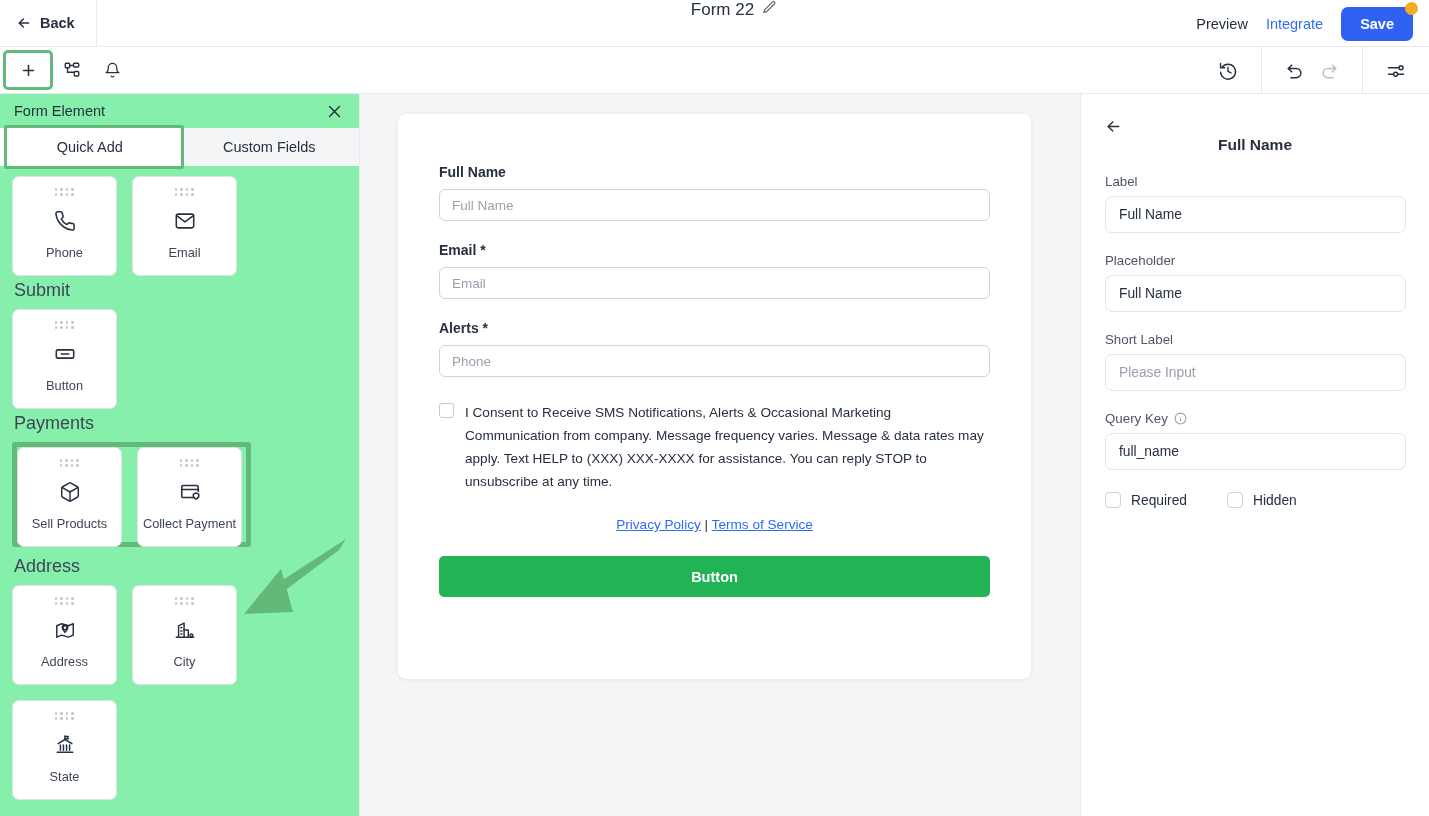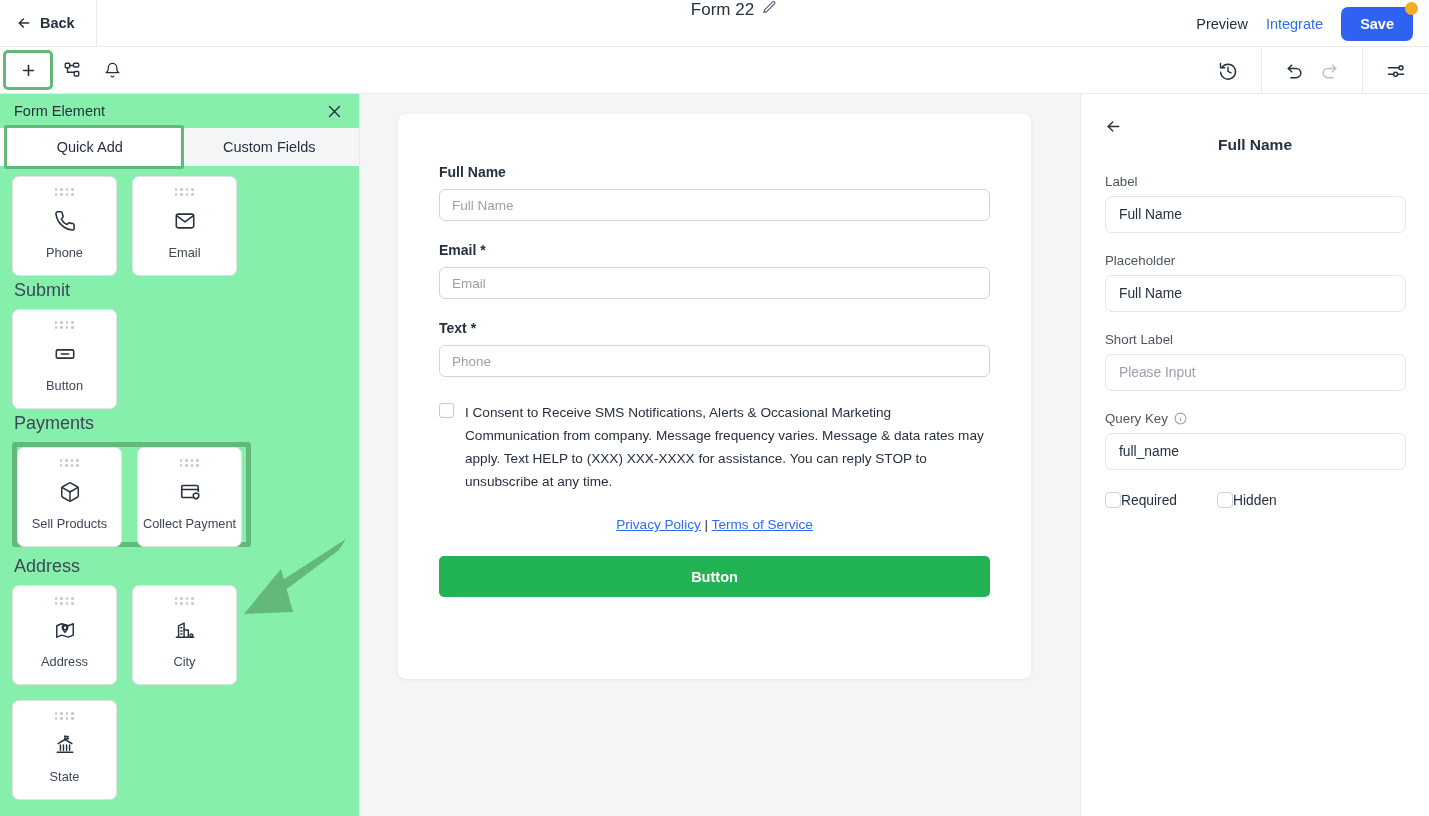--- a/index.html
+++ b/index.html
@@ -158,21 +158,21 @@
   .rp-field { margin-top: 20px; }
   .rp-label { font-size: 13.3px; color: #4d5663; margin-bottom: 7px; display: flex; align-items: center; gap: 6px; }
   .info-i { width: 13px; height: 13px; color: #9aa1ad; cursor: pointer; }
   .rp-input {
     width: 301px; height: 37px; border: 1px solid #e2e5ea; border-radius: 7px;
     font-size: 13.8px; color: #26303f; padding: 0 13px; background: #fff;
     font-family: "Liberation Sans", sans-serif; outline: none;
   }
   .rp-input::placeholder { color: #9aa1ad; }
   .rp-checks { display: flex; gap: 40px; margin-top: 22px; align-items: center; }
-  .rp-check { display: flex; align-items: center; cursor: pointer; justify-content: space-between; }
+  .rp-check { display: flex; align-items: center; gap: 10px; cursor: pointer; justify-content: space-between; }
   .rp-cbox { width: 16px; height: 16px; border: 1px solid #cfd4db; border-radius: 4px; background: #fff; }
   .rp-ctext { font-size: 13.8px; color: #26303f; }
 </style>
 </head>
 <body>
 
 <div class="app">
 
   <div class="topbar">
     <div class="back-zone">
@@ -486,21 +486,21 @@
         <div class="f-label">Full Name</div>
         <input class="f-input" type="text" placeholder="Full Name" style="">
       </div>
 
       <div class="f-group">
         <div class="f-label">Email *</div>
         <input class="f-input" type="text" placeholder="Email" style="">
       </div>
 
       <div class="f-group">
-        <div class="f-label">Text *</div>
+        <div class="f-label">Alerts *</div>
         <input class="f-input" type="text" placeholder="Phone" style="">
       </div>
 
       <div class="consent-row">
         <span class="cbox"></span>
         <span class="consent-text">I Consent to Receive SMS Notifications, Alerts &amp; Occasional Marketing Communication from company. Message frequency varies. Message &amp; data rates may apply. Text HELP to (XXX) XXX-XXXX for assistance. You can reply STOP to unsubscribe at any time.</span>
       </div>
 
       <div class="links-row">
         <a>Privacy Policy</a>

